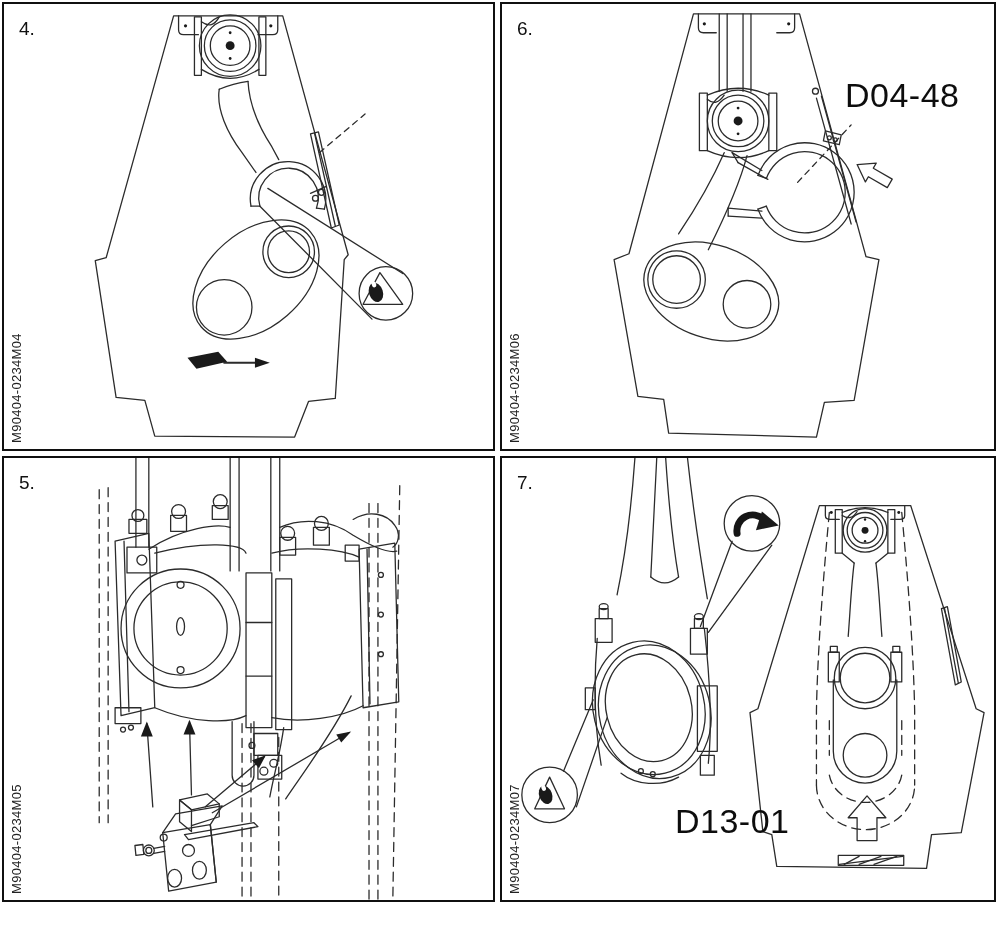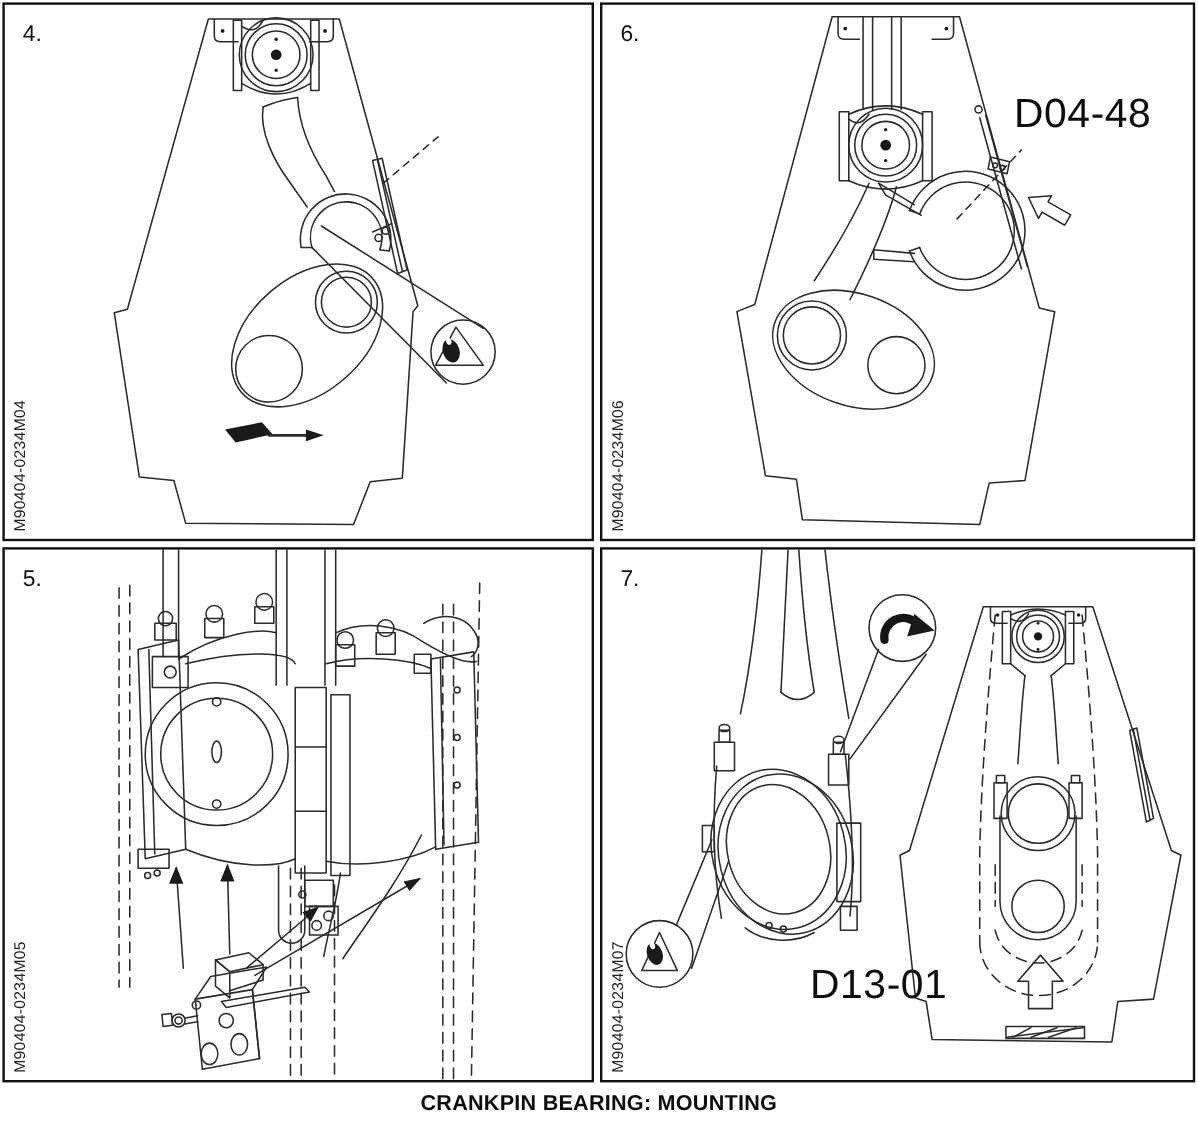--- a/index.html
+++ b/index.html
@@ -365,14 +365,13 @@
       <path d="M345 410 L360 402"></path>
         <path d="M360 410 L382 402"></path>
         <path d="M375 410 L398 402"></path>
       <path d="M340 410 L404 402"></path>
 
       <path d="M443 152 L449 150 L463 226 L457 229 Z"></path>
         <path d="M446 151 L460 227"></path>
     </svg>
   </div>
 
-  <div class="caption">CRANKPIN BEARING: MOUNTING</div>
 </div>
 
 </body></html>

